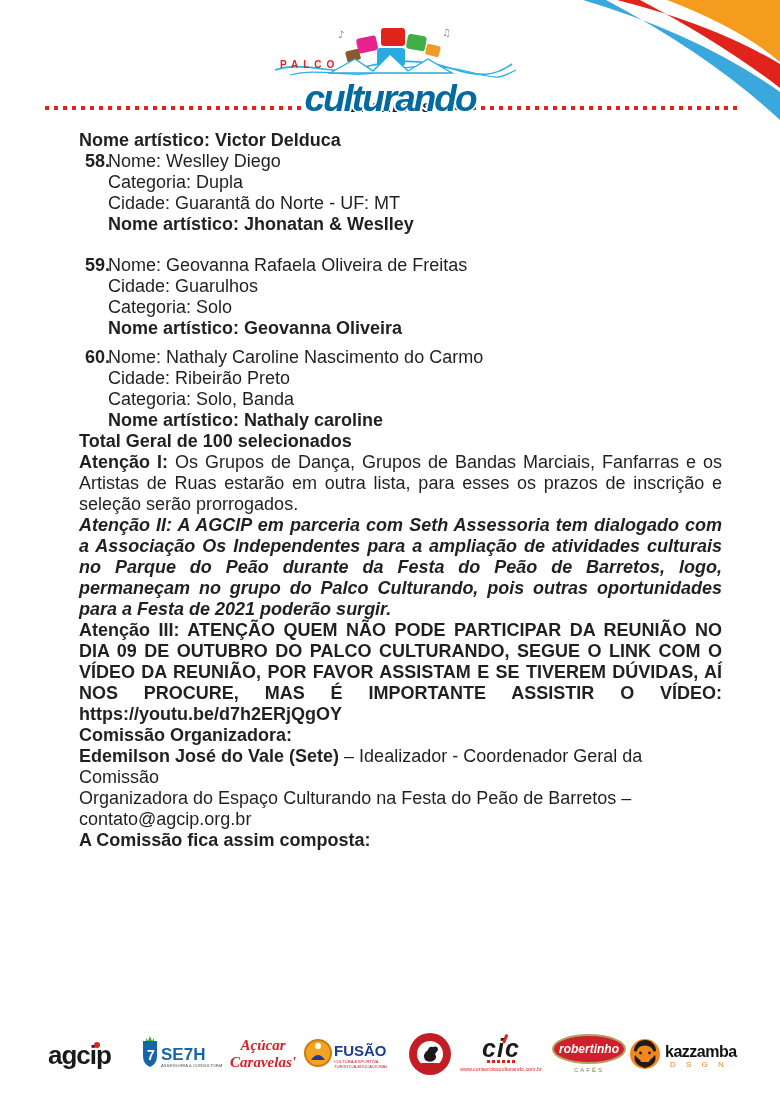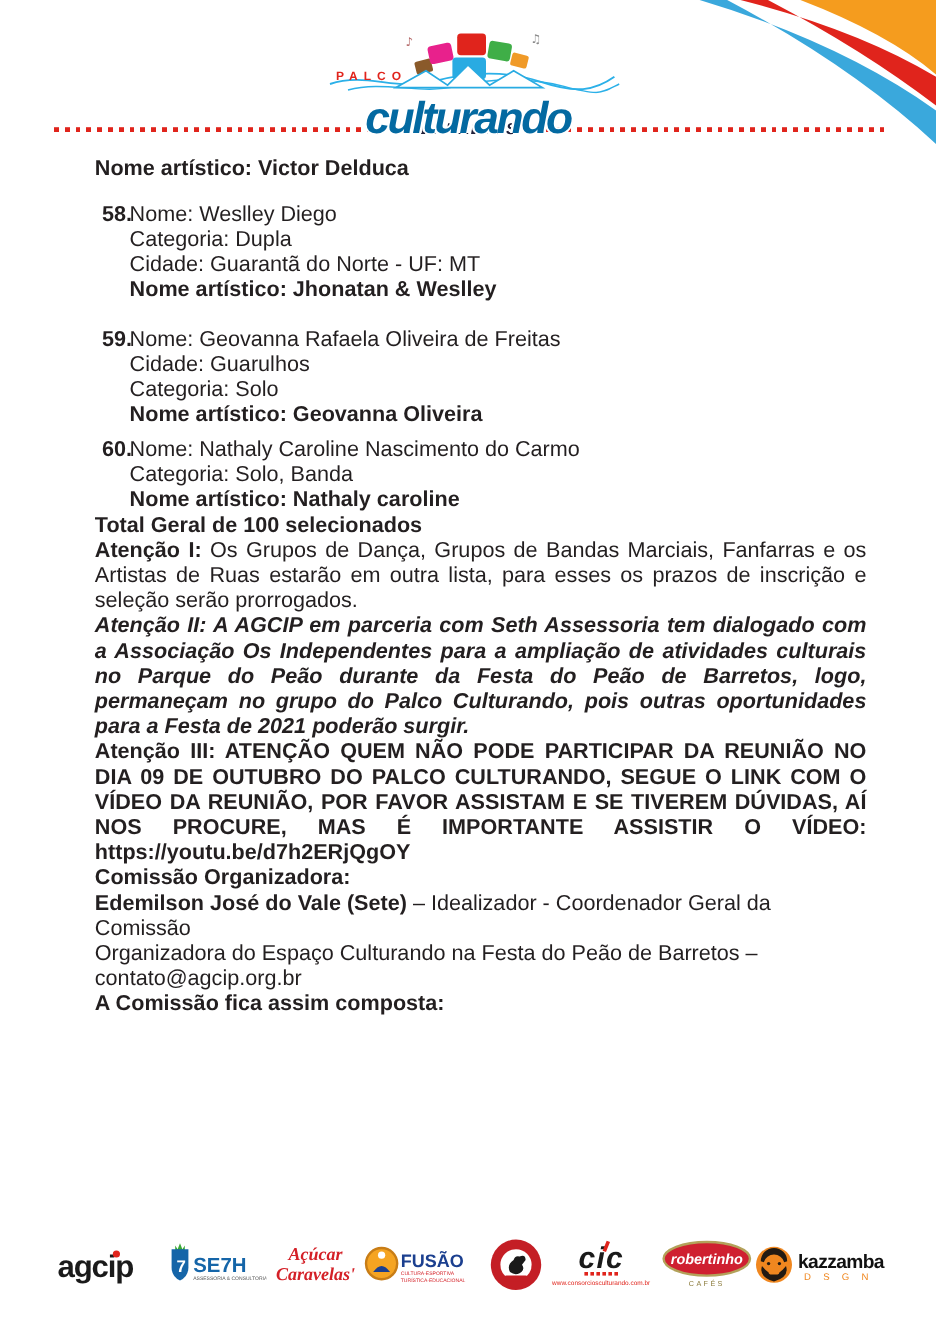--- a/index.html
+++ b/index.html
@@ -29,21 +29,21 @@
     background:repeating-linear-gradient(90deg,#e0241c 0 4px,transparent 4px 9px); }
   .barretos-text { margin:0 14px; font-size:13px; font-weight:bold; font-style:italic;
     letter-spacing:1px; color:#20203a; white-space:nowrap; }
   
   .content { position:absolute; left:79px; top:130px; width:643px;
     font-size:18px; line-height:21px; }
   .content p { margin:0; }
   .bold { font-weight:bold; }
   .intro-line { margin-left:29px; font-weight:bold; }
   .entry { position:relative; padding-left:29px; }
-  .entry-58 { margin-top:17px; }
+  .entry-58 { }
   .entry-59 { margin-top:20px; }
   .entry-60 { margin-top:8px; }
   .entry .num { position:absolute; left:6px; top:0; font-weight:bold; }
   .total-line { margin-top:21px; font-weight:bold; }
   .notice { text-align:justify; }
   .notice-1 { margin-top:39px; }
   .notice-2 { margin-top:35px; font-weight:bold;font-style:italic; }
   .notice-3 { margin-top:34px; font-weight:bold; }
   .committee-heading { margin-top:37px; font-weight:bold; }
   .committee-line-1 { margin-top:7px; }
@@ -106,20 +106,21 @@
       <span class="num">59.</span>
       <p>Nome: Geovanna Rafaela Oliveira de Freitas</p>
       <p>Cidade: Guarulhos</p>
       <p>Categoria: Solo</p>
       <p class="bold">Nome artístico: Geovanna Oliveira</p>
     </div>
 
     <div class="entry entry-60">
       <span class="num">60.</span>
       <p>Nome: Nathaly Caroline Nascimento do Carmo</p>
+      <p>Cidade: Ribeirão Preto</p>
       <p>Categoria: Solo, Banda</p>
       <p class="bold">Nome artístico: Nathaly caroline</p>
     </div>
 
     <p class="total-line">Total Geral de 100 selecionados</p>
 
     <p class="notice notice-1"><b>Atenção I:</b><span> Os Grupos de Dança, Grupos de Bandas Marciais, Fanfarras e os Artistas de Ruas estarão em outra lista, para esses os prazos de inscrição e seleção serão prorrogados.</span></p>
 
     <p class="notice notice-2"><b>Atenção II:</b><span> A AGCIP em parceria com Seth Assessoria tem dialogado com a Associação Os Independentes para a ampliação de atividades culturais no Parque do Peão durante da Festa do Peão de Barretos, logo, permaneçam no grupo do Palco Culturando, pois outras oportunidades para a Festa de 2021 poderão surgir.</span></p>
 

